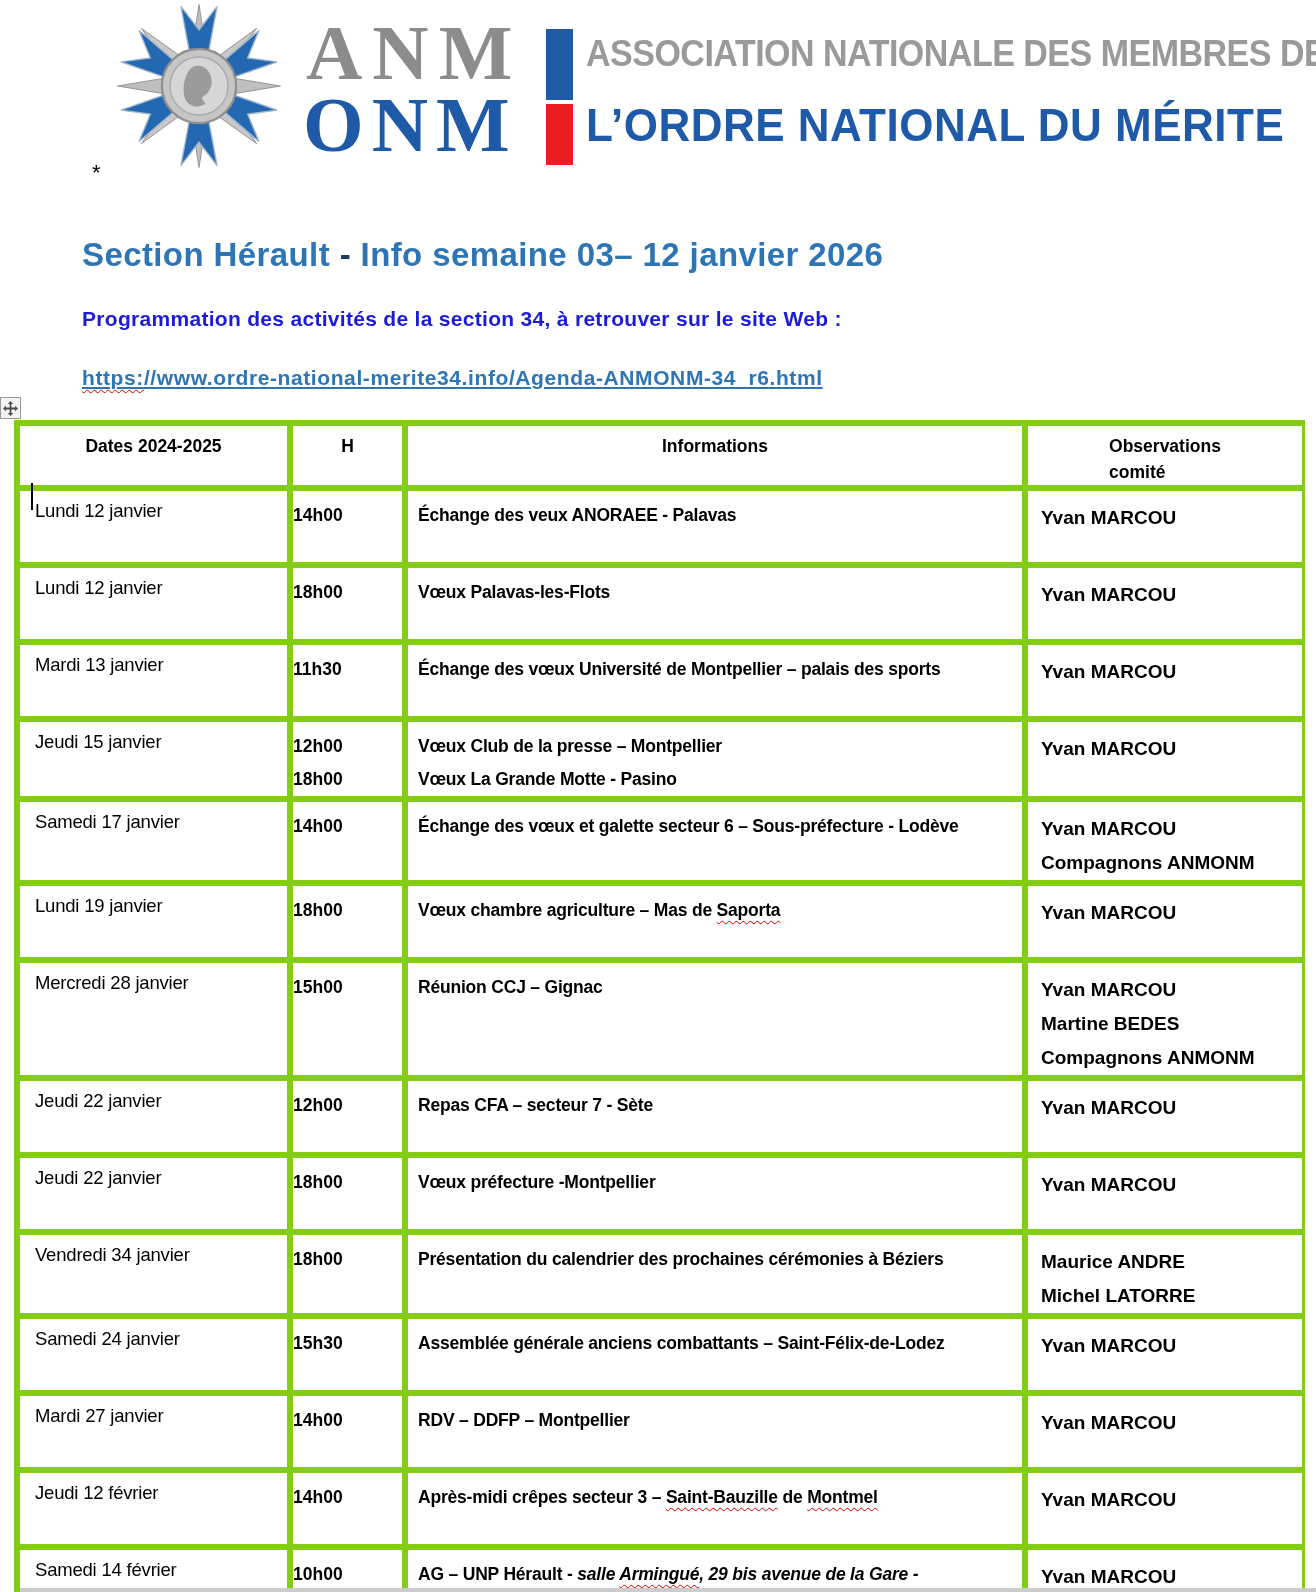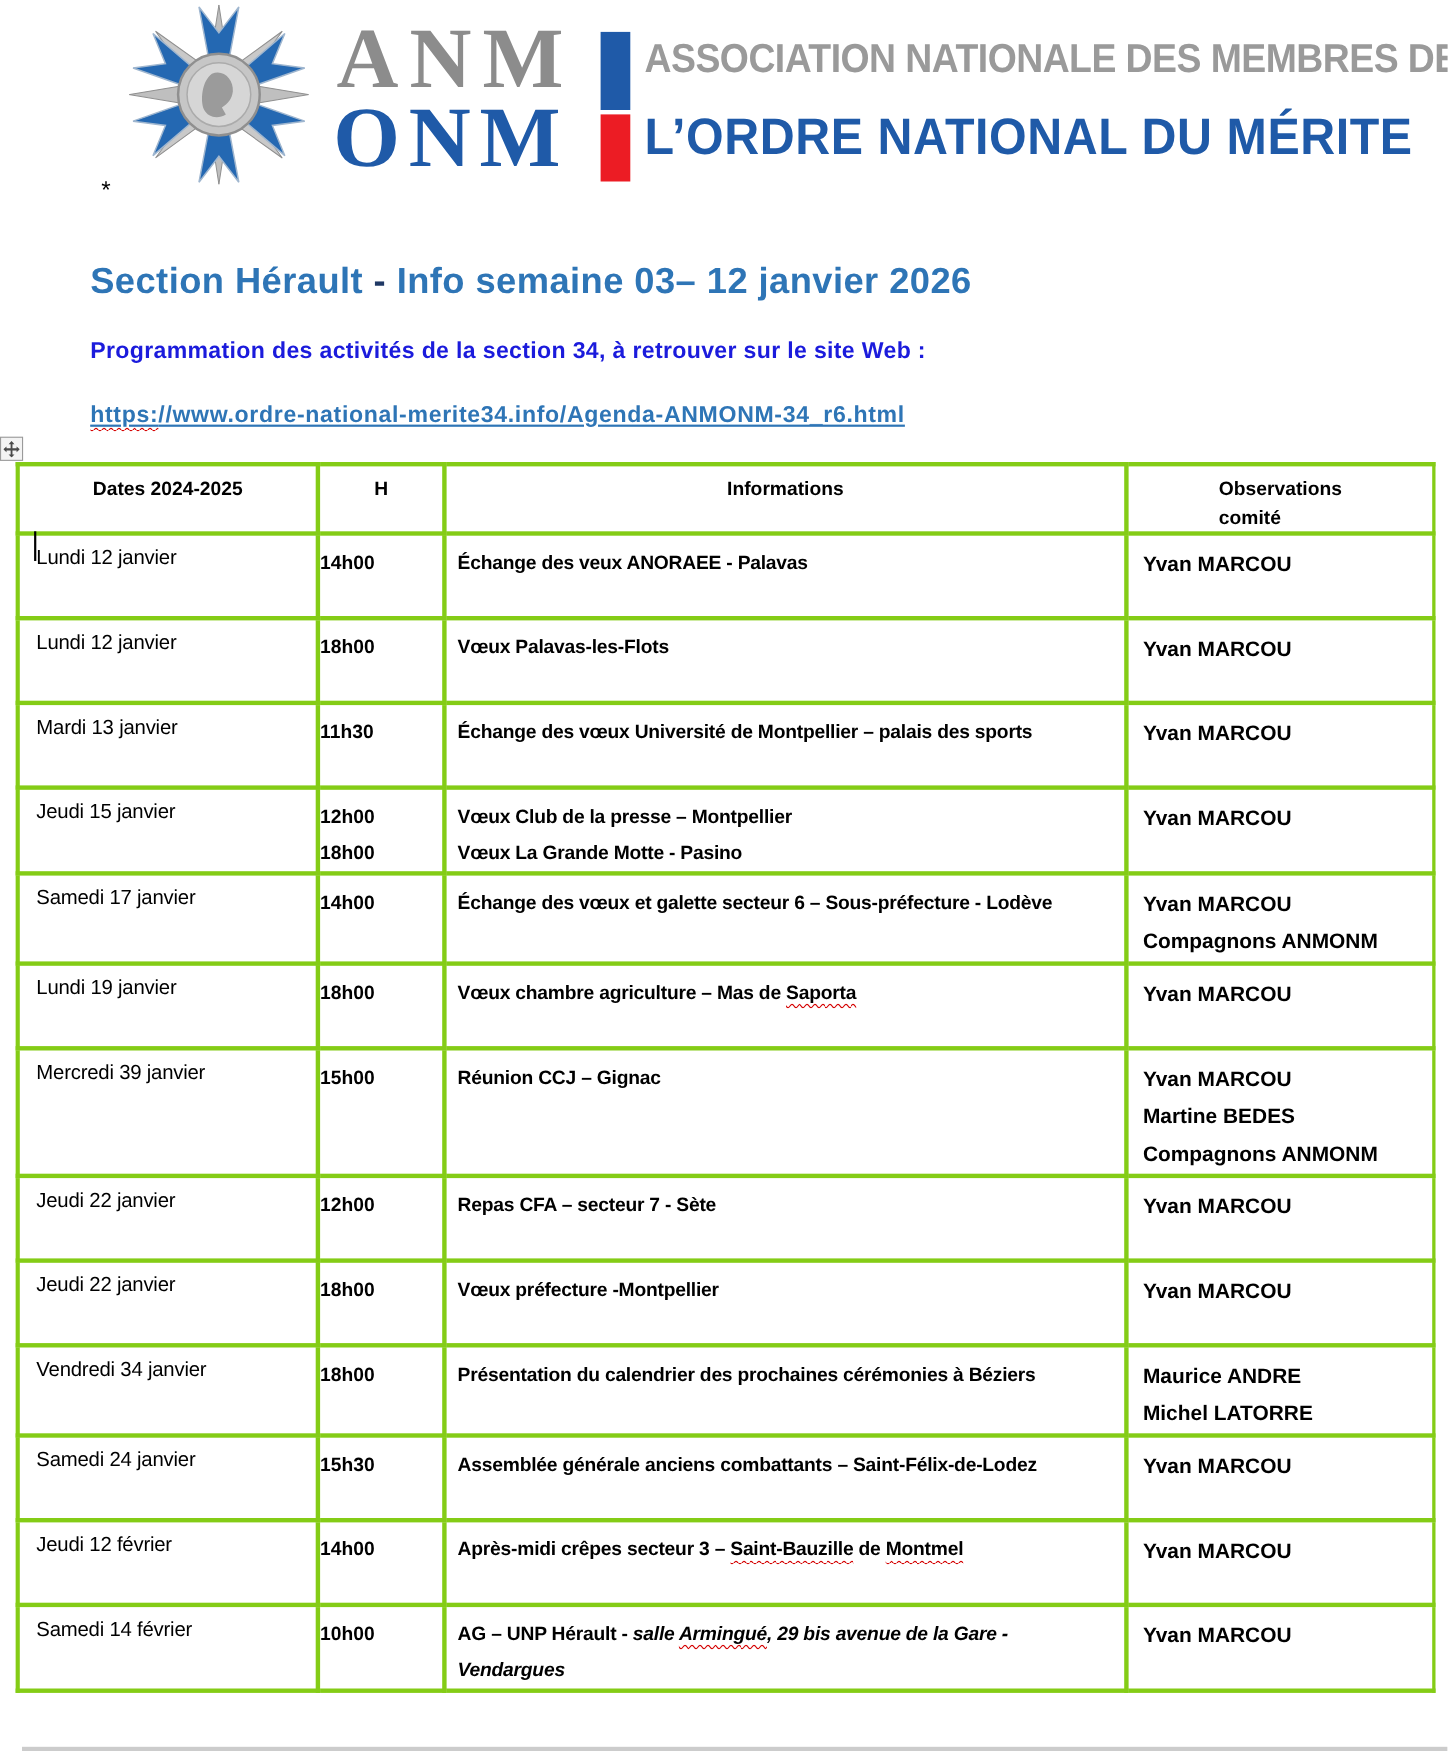--- a/index.html
+++ b/index.html
@@ -35,21 +35,21 @@
   .sq{text-decoration-line:underline;text-decoration-style:wavy;text-decoration-color:var(--squiggle);
       text-decoration-thickness:1px;text-underline-offset:4px;}
   .it{font-style:italic;}
   
   #move-handle{left:0px;top:397px;width:21px;height:22px;background:#f3f3f3;
     border:1px solid #9a9a9a;box-sizing:border-box;display:flex;align-items:center;justify-content:center;cursor:move;}
   
   #table-wrap{left:14px;top:420px;width:1291px;height:1172px;overflow:hidden;}
   table{border-collapse:collapse;table-layout:fixed;width:1288px;}
   col.c1{width:273px;} col.c2{width:115px;} col.c3{width:620px;} col.c4{width:280px;}
-  th,td{border:4px solid #84cc16;vertical-align:top;padding:0;overflow:hidden;}
+  th,td{border:6px solid #84cc16;vertical-align:top;padding:0;overflow:hidden;}
   thead tr{height:58px;}
   tbody tr{height:77px;}
   th{font-size:17.5px;font-weight:bold;color:#000;padding-top:7px;text-align:center;line-height:26px;}
   th .obs-block{display:inline-block;text-align:left;}
   td.date-cell{font-size:18.5px;font-weight:normal;padding:9px 4px 0 15px;letter-spacing:-0.2px;}
   td.time-cell{font-size:17.5px;font-weight:bold;text-align:left;padding-top:8px;line-height:33px;}
   td.info-cell{font-size:17.5px;font-weight:bold;padding:8px 8px 0 10px;letter-spacing:-0.2px;}
   td.info-cell .info-line{line-height:33px;}
   td.obs-cell{font-size:19px;font-weight:bold;padding:10px 4px 0 13px;}
   td.obs-cell .obs-line{line-height:34px;}
@@ -191,21 +191,21 @@
             <div>18h00</div>
           </td>
           <td class="info-cell">
             <div class="info-line"><span>Vœux chambre agriculture – Mas de </span><span class="sq">Saporta</span></div>
           </td>
           <td class="obs-cell">
             <div class="obs-line">Yvan MARCOU</div>
           </td>
         </tr>
         <tr>
-          <td class="date-cell">Mercredi 39 janvier</td>
+          <td class="date-cell">Mercredi 28 janvier</td>
           <td class="time-cell">
             <div>15h00</div>
           </td>
           <td class="info-cell">
             <div class="info-line"><span>Réunion CCJ – Gignac</span></div>
           </td>
           <td class="obs-cell">
             <div class="obs-line">Yvan MARCOU</div>
             <div class="obs-line">Martine BEDES</div>
             <div class="obs-line">Compagnons ANMONM</div>
@@ -248,20 +248,32 @@
             <div class="obs-line">Michel LATORRE</div>
           </td>
         </tr>
         <tr>
           <td class="date-cell">Samedi 24 janvier</td>
           <td class="time-cell">
             <div>15h30</div>
           </td>
           <td class="info-cell">
             <div class="info-line"><span>Assemblée générale anciens combattants – Saint-Félix-de-Lodez</span></div>
+          </td>
+          <td class="obs-cell">
+            <div class="obs-line">Yvan MARCOU</div>
+          </td>
+        </tr>
+        <tr>
+          <td class="date-cell">Mardi 27 janvier</td>
+          <td class="time-cell">
+            <div>14h00</div>
+          </td>
+          <td class="info-cell">
+            <div class="info-line"><span>RDV – DDFP – Montpellier</span></div>
           </td>
           <td class="obs-cell">
             <div class="obs-line">Yvan MARCOU</div>
           </td>
         </tr>
         <tr>
           <td class="date-cell">Jeudi 12 février</td>
           <td class="time-cell">
             <div>14h00</div>
           </td>

